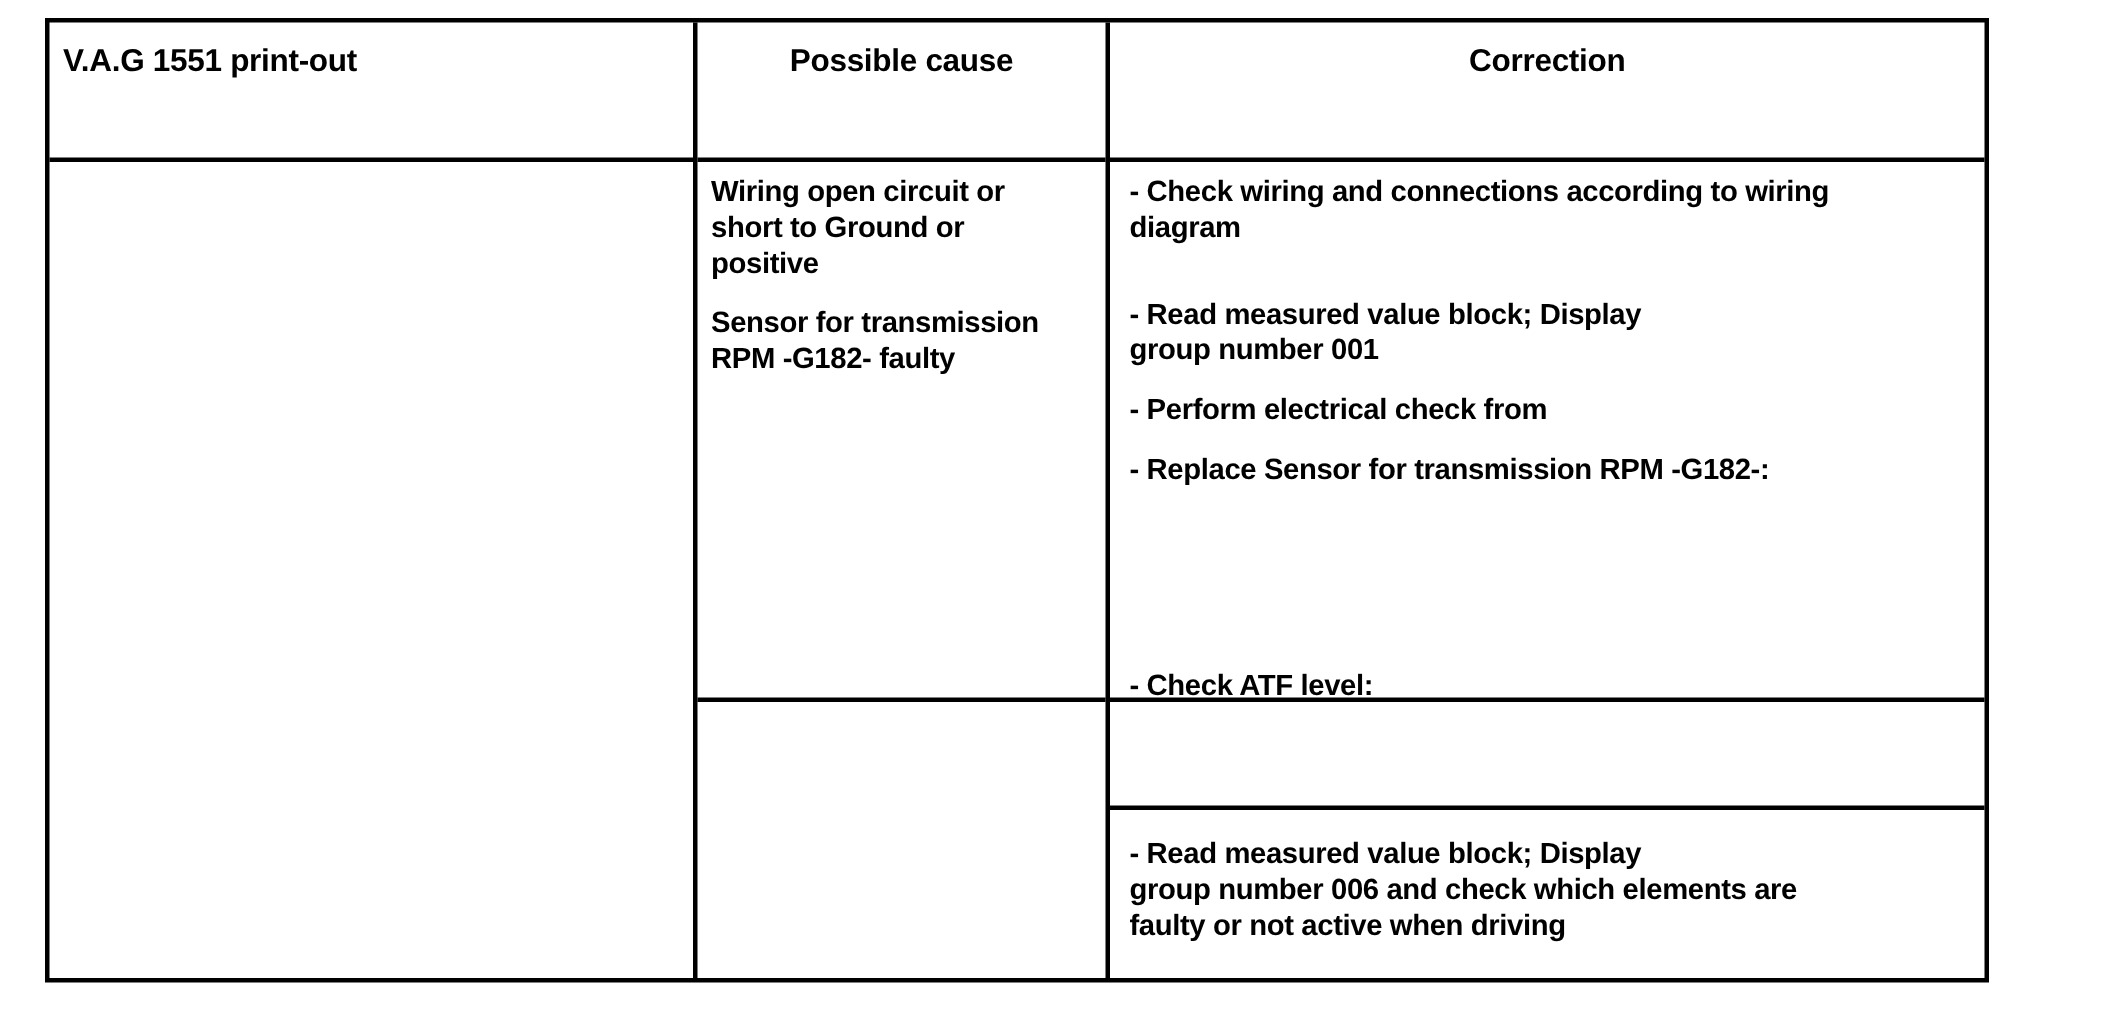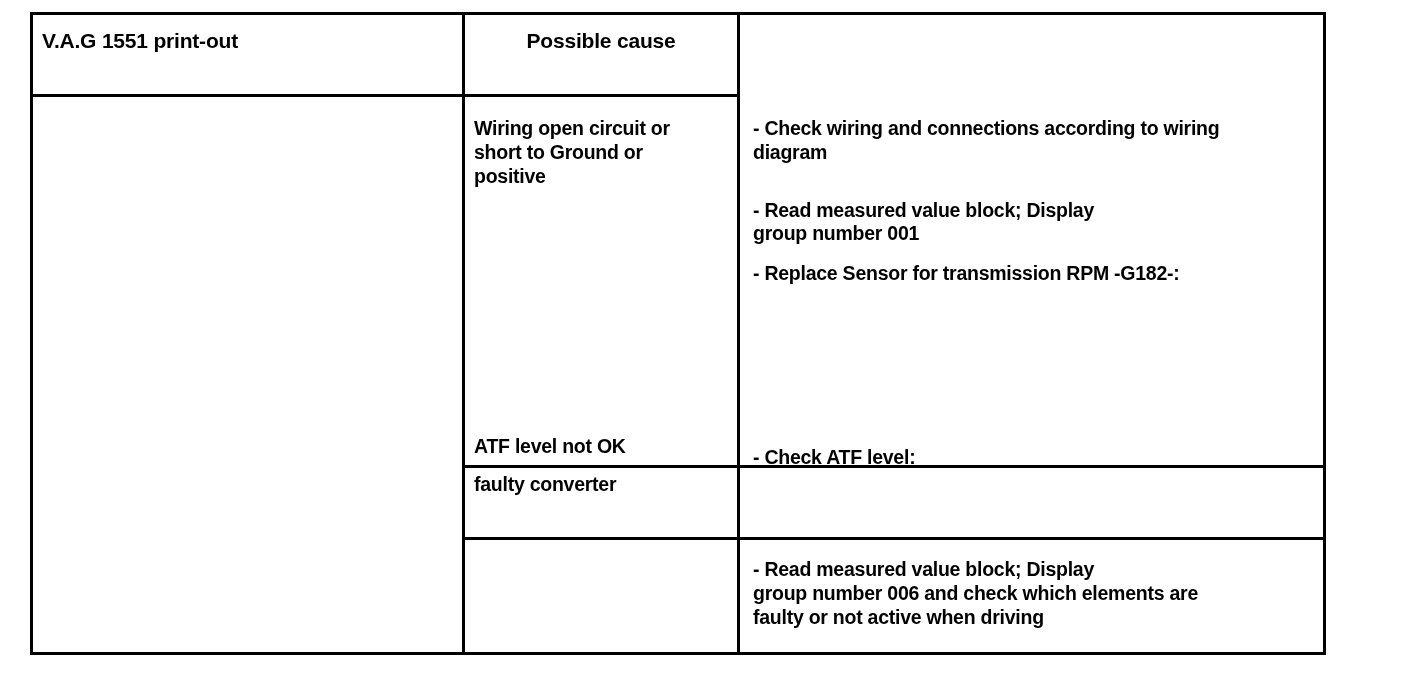--- a/index.html
+++ b/index.html
@@ -42,21 +42,21 @@
     box-sizing: border-box;
   }
   .col-printout { left: 0; width: 429px; }
   .col-cause    { left: 429px; width: 275px; border-left: 3px solid #000000; }
   .col-correct  { left: 704px; right: 0; border-left: 3px solid #000000; }
 
   
   .header-cell {
     position: absolute;
     left: 0; right: 0; top: 0;
-    height: 82px;
+    height: 93px;
     box-sizing: border-box;
     border-bottom: 3px solid #000000;
   }
   .header-text {
     font-weight: bold;
     font-size: 21px;
     letter-spacing: -0.2px;
     line-height: 1.1;
     padding-top: 14px;
     font-stretch: condensed;
@@ -120,38 +120,40 @@
     <div class="col col-cause">
 
       <div class="header-cell">
         <div class="header-text header-mid">Possible cause</div>
       </div>
 
       <div class="cell cell-r1">
         <p class="para nowrap-block">Wiring open circuit or
 short to Ground or
 positive</p>
+        <p class="para nowrap-block">Sensor for transmission
+RPM -G182- faulty</p>
       </div>
 
-      <div class="cell cell-r2">
-        <p class="para nowrap-block">ATF level not OK</p>
-        <p class="para nowrap-block gap-sm">faulty converter</p>
-      </div>
 
 
     </div>
 
     <div class="col col-correct">
 
+      <div class="header-cell">
+        <div class="header-text header-right">Correction</div>
+      </div>
 
       <div class="cell cell-r1 cell-correct">
         <p class="para nowrap-block">- Check wiring and connections according to wiring
 diagram</p>
         <p class="para nowrap-block gap-md">- Read measured value block; Display
 group number 001</p>
+        <p class="para nowrap-block">- Perform electrical check from</p>
         <p class="para nowrap-block">- Replace Sensor for transmission RPM -G182-:</p>
       </div>
 
       <div class="cell cell-r2 cell-correct">
         <p class="para nowrap-block">- Check ATF level:</p>
       </div>
 
       <div class="cell cell-r3 cell-correct">
         <p class="para nowrap-block">- Read measured value block; Display
 group number 006 and check which elements are

